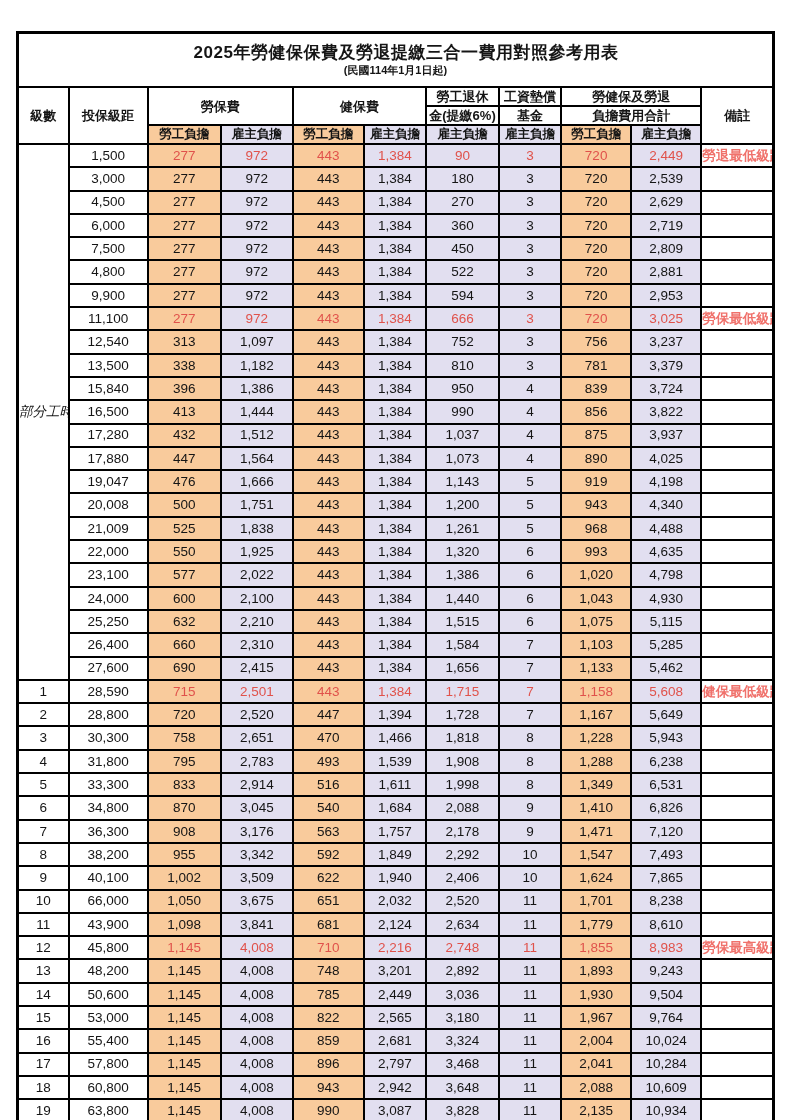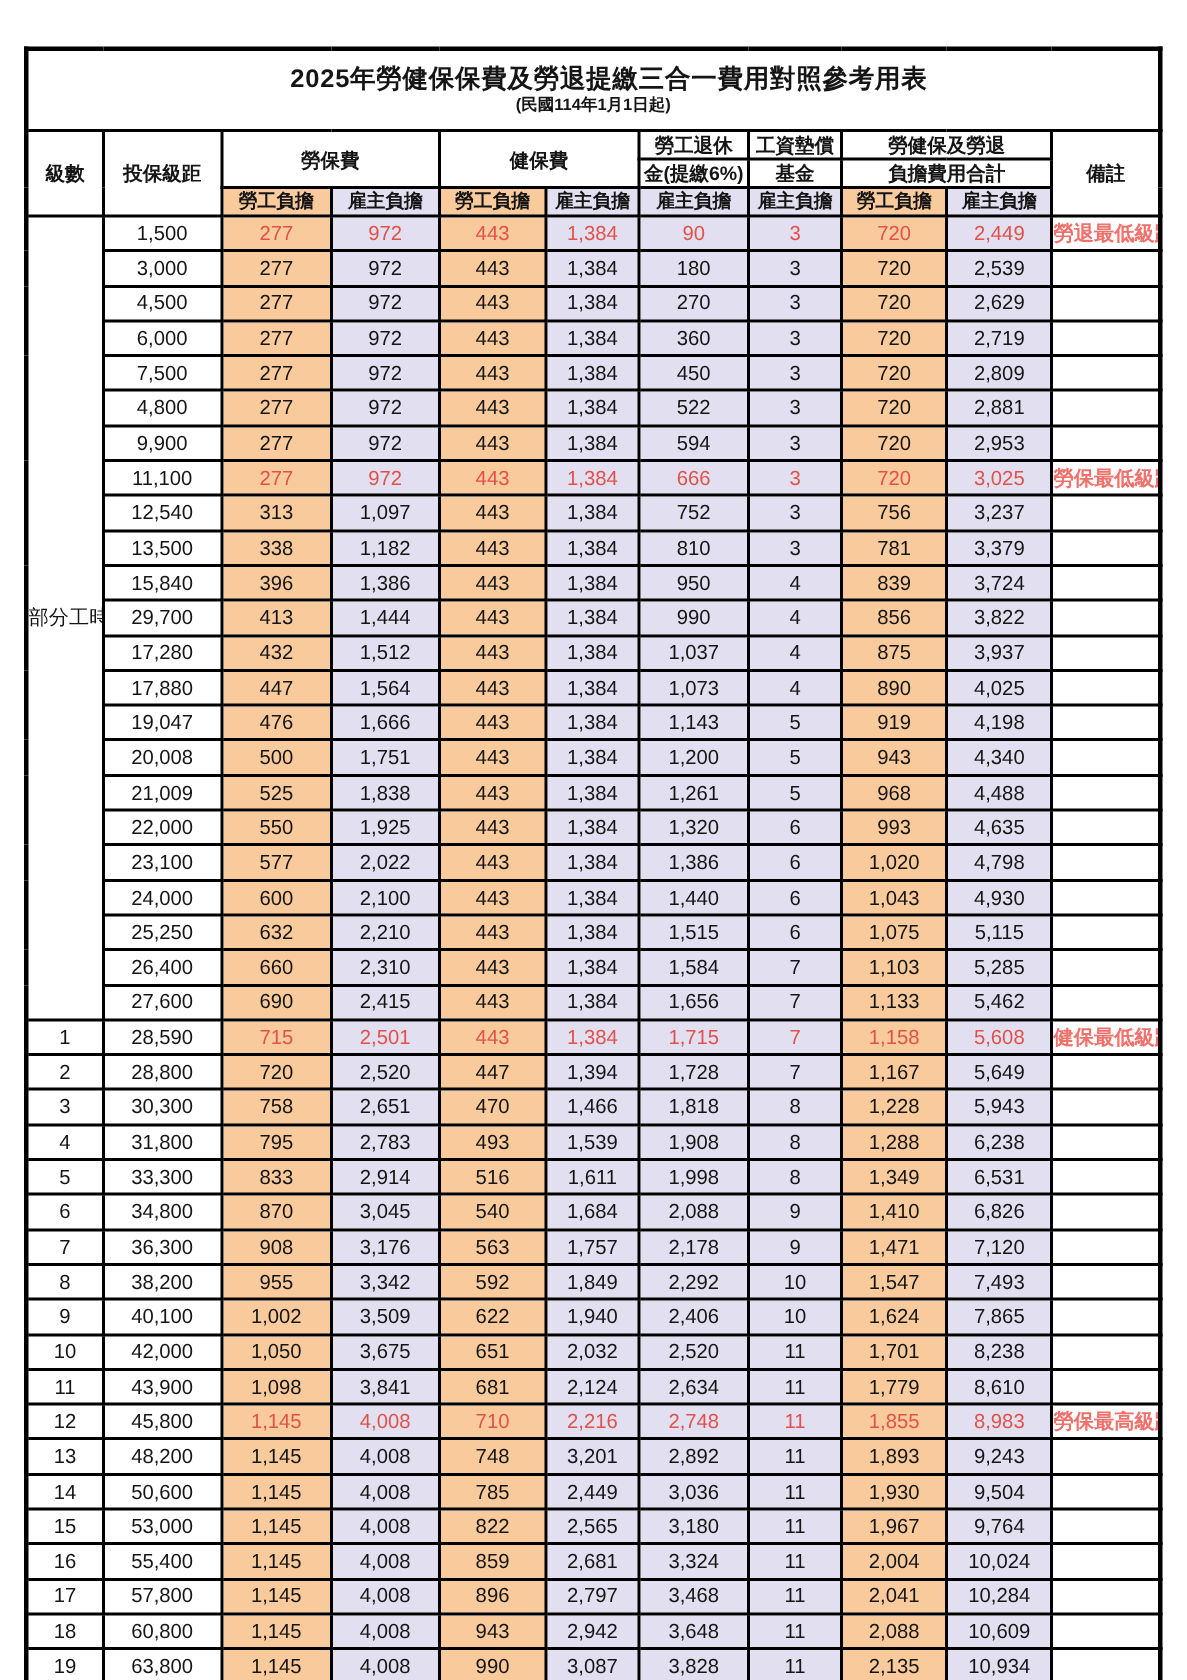--- a/index.html
+++ b/index.html
@@ -21,21 +21,21 @@
   }
   tr.title-row td{height:52px;}
   .title-line1{font-size:17px;font-weight:bold;letter-spacing:.5px;padding-left:21px;}
   .title-line2{font-size:11px;font-weight:bold;margin-top:4px;}
   tr.hrow td{height:17px;font-size:13px;font-weight:bold;}
   tr.hrow3 td{height:17px;font-size:12.5px;font-weight:bold;}
   tr.drow td{height:21.3px;}
   td.wbg{background:var(--worker-bg);}
   td.ebg{background:var(--employer-bg);}
   td.level-cell{font-size:13px;}
-  td.part-time-cell{font-size:12.5px;letter-spacing:0;}
+  td.part-time-cell{font-size:12.5px;letter-spacing:0;font-style:italic;}
   td.remark-cell{font-size:9.5px;font-weight:bold;color:var(--remark-red);padding:0 1px;}
   tr.hl td.val{color:var(--value-red);}
   tr.hl td.remark-cell{color:var(--remark-red);}
 </style>
 </head>
 <body>
 
 <table class="ref">
   <colgroup>
     <col style="width:51px">
@@ -216,21 +216,21 @@
         <td class="ebg val">1,386</td>
         <td class="wbg val">443</td>
         <td class="ebg val">1,384</td>
         <td class="ebg val">950</td>
         <td class="ebg val">4</td>
         <td class="wbg val">839</td>
         <td class="ebg val">3,724</td>
         <td class="remark-cell"></td>
       </tr>
       <tr class="drow">
-        <td>29,700</td>
+        <td>16,500</td>
         <td class="wbg val">413</td>
         <td class="ebg val">1,444</td>
         <td class="wbg val">443</td>
         <td class="ebg val">1,384</td>
         <td class="ebg val">990</td>
         <td class="ebg val">4</td>
         <td class="wbg val">856</td>
         <td class="ebg val">3,822</td>
         <td class="remark-cell"></td>
       </tr>
@@ -478,21 +478,21 @@
         <td class="wbg val">622</td>
         <td class="ebg val">1,940</td>
         <td class="ebg val">2,406</td>
         <td class="ebg val">10</td>
         <td class="wbg val">1,624</td>
         <td class="ebg val">7,865</td>
         <td class="remark-cell"></td>
       </tr>
       <tr class="drow">
         <td class="level-cell">10</td>
-        <td>42,000</td>
+        <td>66,000</td>
         <td class="wbg val">1,050</td>
         <td class="ebg val">3,675</td>
         <td class="wbg val">651</td>
         <td class="ebg val">2,032</td>
         <td class="ebg val">2,520</td>
         <td class="ebg val">11</td>
         <td class="wbg val">1,701</td>
         <td class="ebg val">8,238</td>
         <td class="remark-cell"></td>
       </tr>

